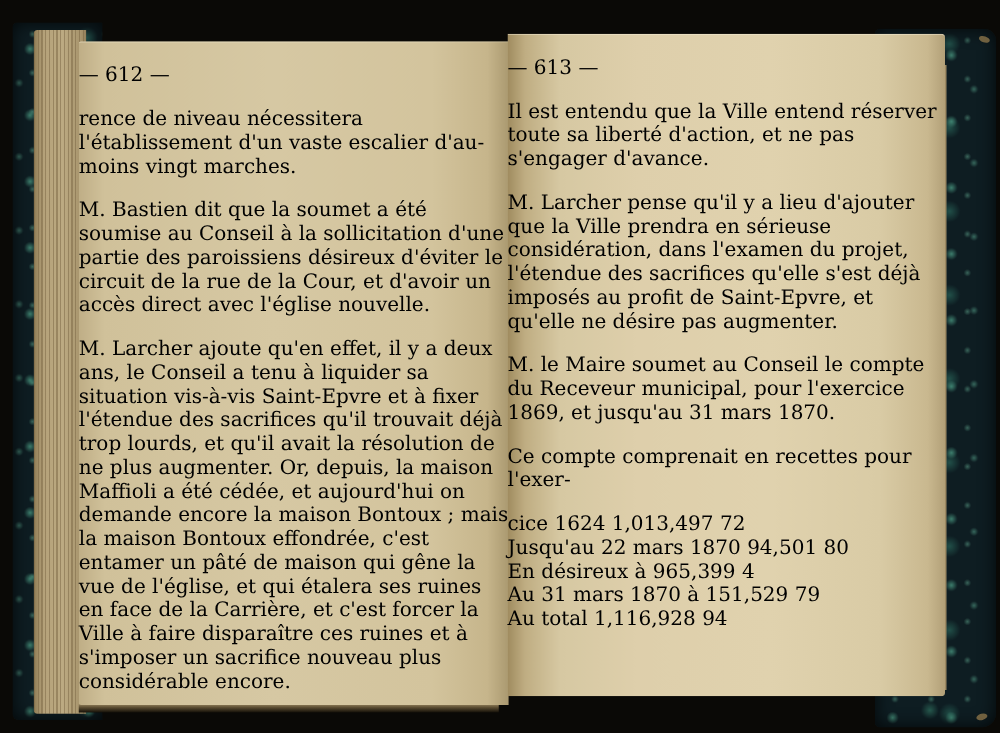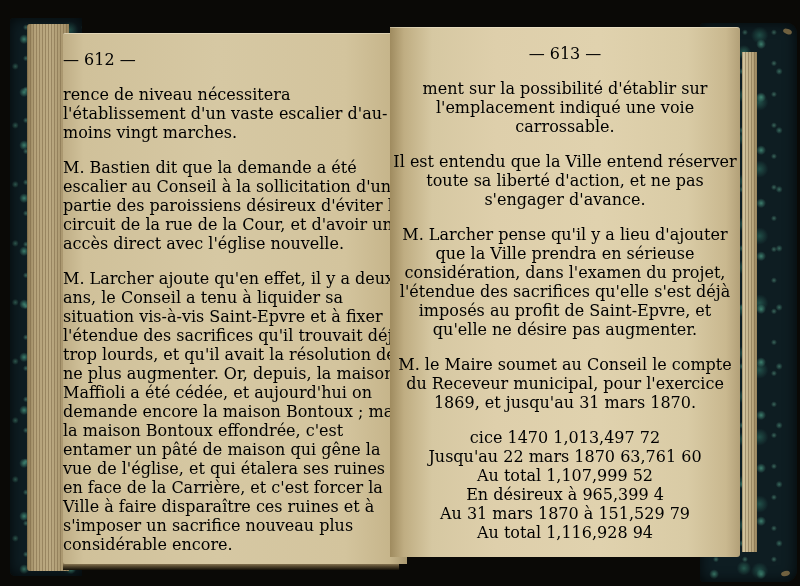--- a/index.html
+++ b/index.html
@@ -43,24 +43,23 @@
       linear-gradient(90deg,#d6c8a3 0%,#bba87f 70%,#97835c 100%);
   }
 
   .page{position:absolute;border-top:1px solid rgba(246,239,219,.45);}
   #left-page{
     left:63px;top:33px;width:344px;height:530px;
     background:linear-gradient(90deg,#bfae86 0%,#d0c19a 6%,#d6c8a3 45%,#d3c49d 82%,#c6b58b 95%,#aa9970 100%);
     border-radius:2px 0 0 2px;
   }
   #right-page{
-    left:390px;top:27px;width:350px;height:529px;
+    left:406px;top:27px;width:350px;height:529px;
     background:linear-gradient(90deg,#9f8b5f 0%,#bfad82 4%,#d6c8a2 12%,#decfab 30%,#e0d2ae 60%,#d9cba5 85%,#c9b88f 96%,#b2a078 100%);
     border-radius:0 3px 3px 0;
-    text-align:center;
   }
   #bottom-edge-left{
     position:absolute;left:63px;top:563px;width:336px;height:7px;
     background:linear-gradient(180deg,#9a8761 0%,#584a30 45%,#141008 100%);
   }
   #bottom-edges-right{
     position:absolute;left:399px;top:556px;width:350px;height:11px;
     background:repeating-linear-gradient(180deg,#cdbd97 0 2px,#8d7a55 2px 3px,#b3a27b 3px 5px,#3c3категория: ;
     background:repeating-linear-gradient(180deg,#cdbd97 0 2px,#8d7a55 2px 3px,#b3a27b 3px 5px,#241d10 9px 11px);
   }
@@ -112,49 +111,44 @@
 
 <div id="left-fore-edge"></div>
 <div id="right-fore-edge"></div>
 <div id="bottom-edge-left"></div>
 <div id="bottom-edges-right"></div>
 
 <div class="page" id="left-page">
   <div class="content" id="left-content">
     <p class="page-number">— 612 —</p>
     <p class="cont">rence de niveau nécessitera l'établissement d'un vaste escalier d'au-moins vingt marches.</p>
-    <p>M. Bastien dit que la demande a été escalier au Conseil à la sollicitation d'une partie des paroissiens désireux d'éviter le circuit de la rue de la Cour, et d'avoir un accès direct avec l'église nouvelle.</p>
+    <p>M. Bastien dit que la soumet a été soumise au Conseil à la sollicitation d'une partie des paroissiens désireux d'éviter le circuit de la rue de la Cour, et d'avoir un accès direct avec l'église nouvelle.</p>
     <p>M. Larcher ajoute qu'en effet, il y a deux ans, le Conseil a tenu à liquider sa situation vis-à-vis Saint-Epvre et à fixer l'étendue des sacrifices qu'il trouvait déjà trop lourds, et qu'il avait la résolution de ne plus augmenter. Or, depuis, la maison Maffioli a été cédée, et aujourd'hui on demande encore la maison Bontoux ; mais la maison Bontoux effondrée, c'est entamer un pâté de maison qui gêne la vue de l'église, et qui étalera ses ruines en face de la Carrière, et c'est forcer la Ville à faire disparaître ces ruines et à s'imposer un sacrifice nouveau plus considérable encore.</p>
 
   </div>
 </div>
 
 <div class="page" id="right-page">
   <div class="content" id="right-content">
     <p class="page-number">— 613 —</p>
-    <p class="cont">ment sur la possibilité d'établir sur l'emplacement indiqué une voie carrossable.</p>
     <p>Il est entendu que la Ville entend réserver toute sa liberté d'action, et ne pas s'engager d'avance.</p>
     <p>M. Larcher pense qu'il y a lieu d'ajouter que la Ville prendra en sérieuse considération, dans l'examen du projet, l'étendue des sacrifices qu'elle s'est déjà imposés au profit de Saint-Epvre, et qu'elle ne désire pas augmenter.</p>
     <p>M. le Maire soumet au Conseil le compte du Receveur municipal, pour l'exercice 1869, et jusqu'au 31 mars 1870.</p>
 
     <div class="ledger">
+      <p class="intro">Ce compte comprenait en recettes pour l'exer-</p>
       <div class="lrow">
-        <span class="lbl">cice 1470</span>
+        <span class="lbl">cice 1624</span>
         <span class="leader"></span>
         <span class="amt">1,013,497 72</span>
       </div>
       <div class="lrow indented">
         <span class="lbl">Jusqu'au 22 mars 1870</span>
         <span class="leader"></span>
-        <span class="amt ruled">63,761 60</span>
-      </div>
-      <div class="lrow total">
-        <span class="lbl">Au total</span>
-        <span class="leader"></span>
-        <span class="amt ruled">1,107,999 52</span>
+        <span class="amt ruled">94,501 80</span>
       </div>
       <div class="gap"></div>
       <div class="lrow">
         <span class="lbl">En désireux à</span>
         <span class="leader"></span>
         <span class="amt">965,399 4</span>
       </div>
       <div class="lrow">
         <span class="lbl">Au 31 mars 1870 à</span>
         <span class="leader"></span>

